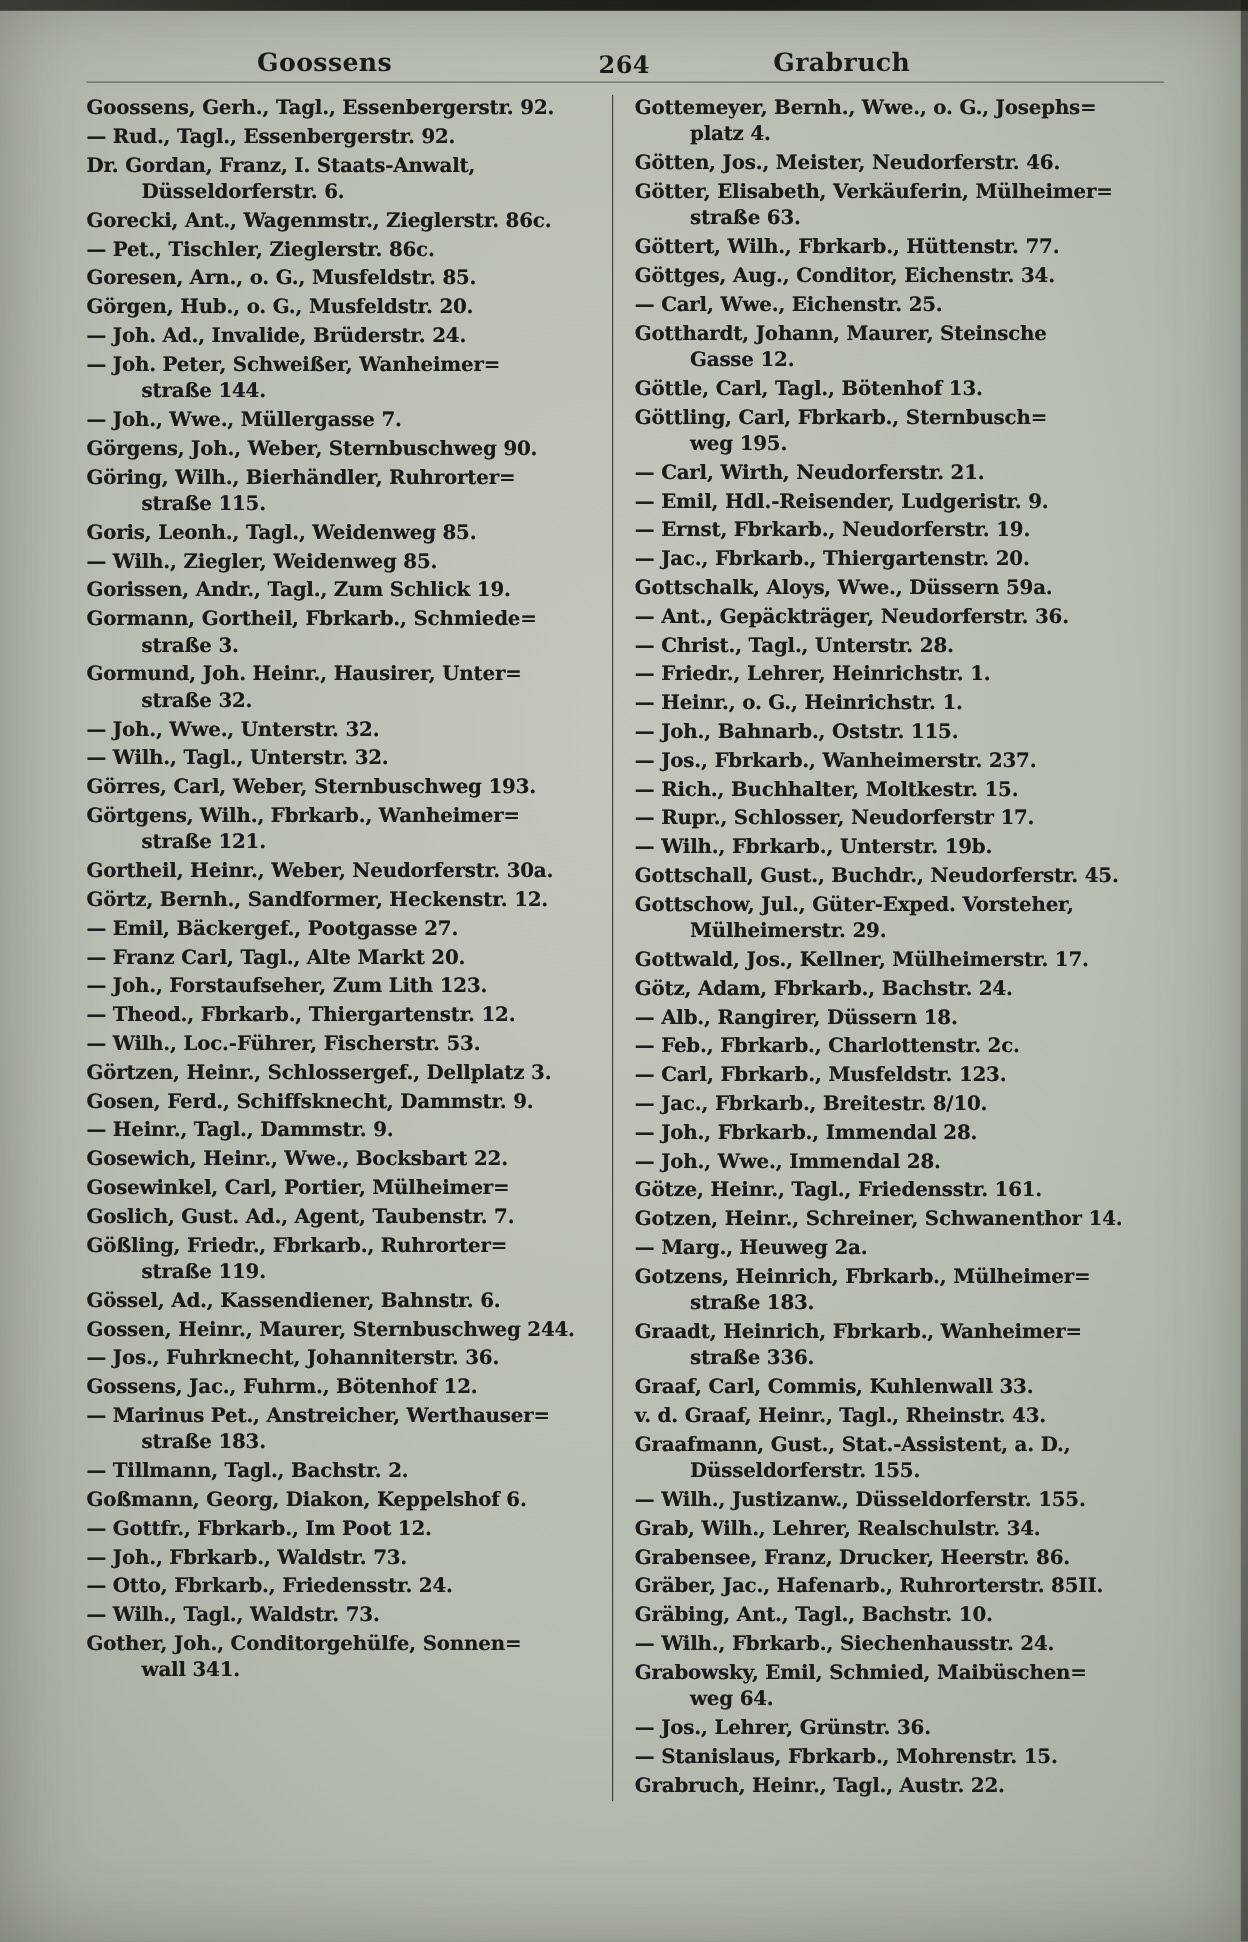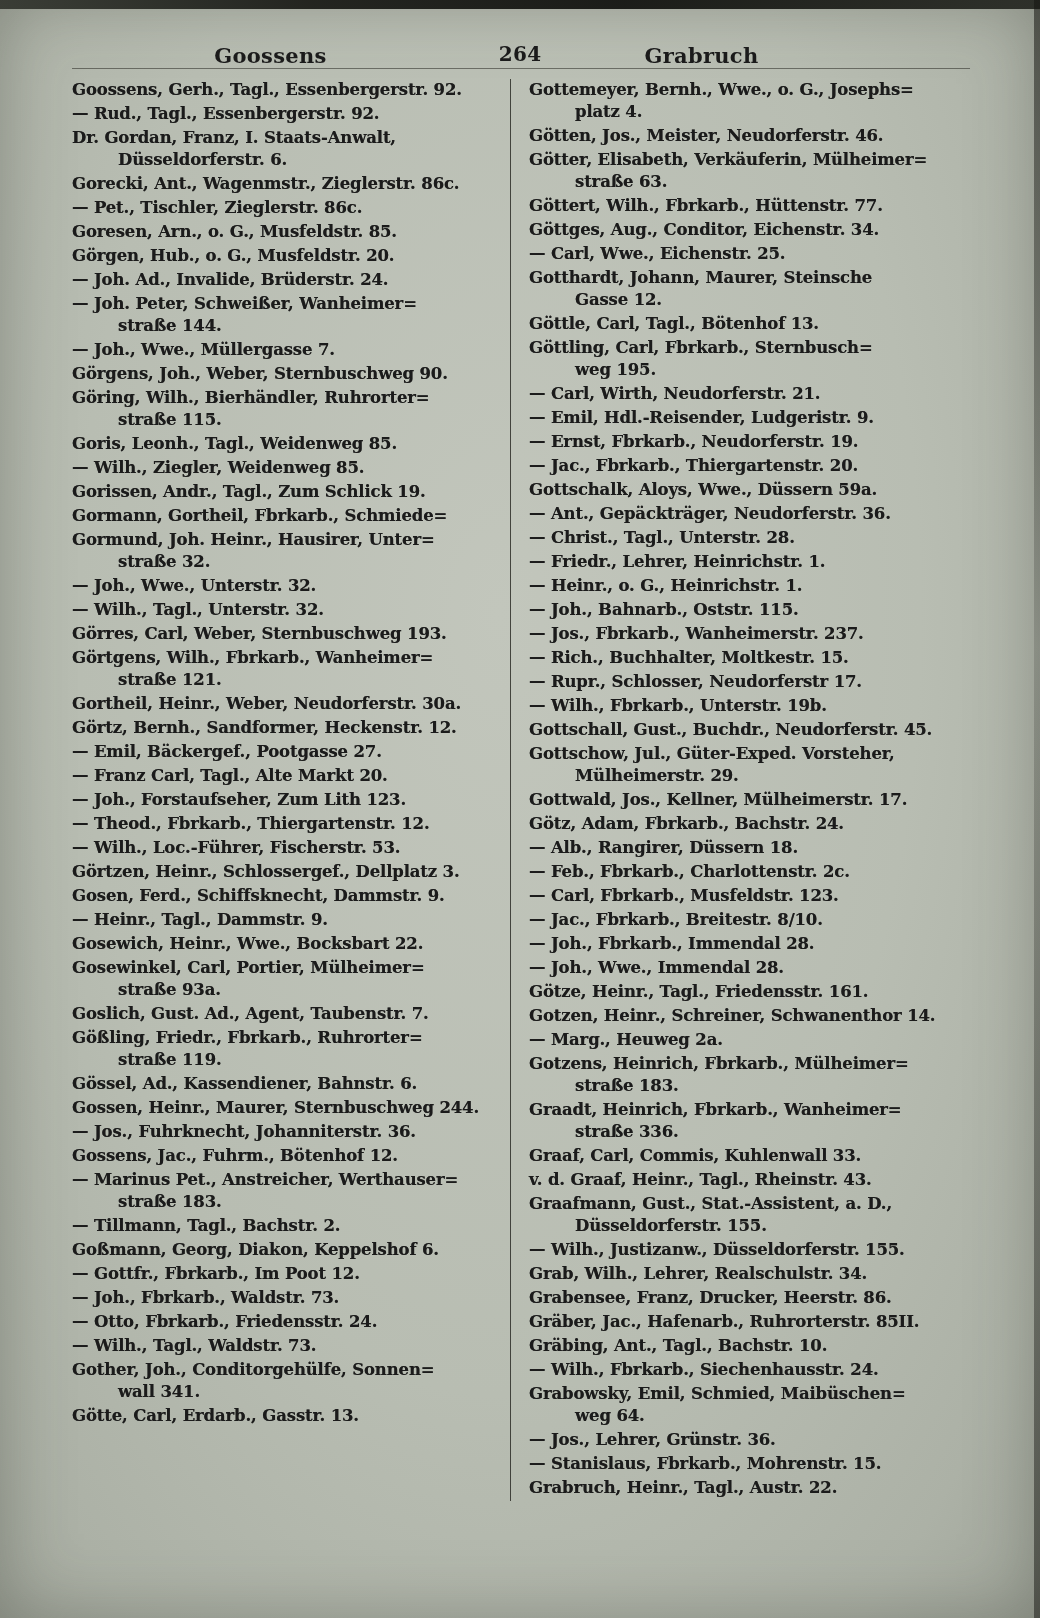--- a/index.html
+++ b/index.html
@@ -25,21 +25,21 @@
     background:linear-gradient(90deg,#30332c 0%,#151612 30%,#0c0d0a 60%,#23251f 100%);
     opacity:.9;
   }
   .scan-edge-right{
     position:absolute;top:0;right:0;width:6px;height:100%;
     background:linear-gradient(180deg,rgba(20,20,16,.55),rgba(20,20,16,.15) 40%,rgba(20,20,16,.5));
   }
   .header{
     position:relative;
     display:flex;
-    align-items:flex-end;
+    align-items:center;
     height:34px;
     border-bottom:1px solid rgba(40,40,35,.55);
     margin-bottom:10px;
     font-weight:700;
     font-size:21px;
     letter-spacing:.3px;
   }
   .header .half{width:50%;text-align:center;}
   .header .page-num{
     position:absolute;left:50%;transform:translateX(-52%);
@@ -135,20 +135,21 @@
           <div class="line">Goris, Leonh., Tagl., Weidenweg 85.</div>
         </div>
         <div class="entry">
           <div class="line">— Wilh., Ziegler, Weidenweg 85.</div>
         </div>
         <div class="entry">
           <div class="line">Gorissen, Andr., Tagl., Zum Schlick 19.</div>
         </div>
         <div class="entry">
           <div class="line">Gormann, Gortheil, Fbrkarb., Schmiede=</div>
+          <div class="line cont">straße 3.</div>
         </div>
         <div class="entry">
           <div class="line">Gormund, Joh. Heinr., Hausirer, Unter=</div>
           <div class="line cont">straße 32.</div>
         </div>
         <div class="entry">
           <div class="line">— Joh., Wwe., Unterstr. 32.</div>
         </div>
         <div class="entry">
           <div class="line">— Wilh., Tagl., Unterstr. 32.</div>
@@ -188,21 +189,20 @@
           <div class="line">Gosen, Ferd., Schiffsknecht, Dammstr. 9.</div>
         </div>
         <div class="entry">
           <div class="line">— Heinr., Tagl., Dammstr. 9.</div>
         </div>
         <div class="entry">
           <div class="line">Gosewich, Heinr., Wwe., Bocksbart 22.</div>
         </div>
         <div class="entry">
           <div class="line">Gosewinkel, Carl, Portier, Mülheimer=</div>
-          <div class="line cont">straße 93a.</div>
         </div>
         <div class="entry">
           <div class="line">Goslich, Gust. Ad., Agent, Taubenstr. 7.</div>
         </div>
         <div class="entry">
           <div class="line">Gößling, Friedr., Fbrkarb., Ruhrorter=</div>
           <div class="line cont">straße 119.</div>
         </div>
         <div class="entry">
           <div class="line">Gössel, Ad., Kassendiener, Bahnstr. 6.</div>
@@ -234,23 +234,20 @@
         </div>
         <div class="entry">
           <div class="line">— Otto, Fbrkarb., Friedensstr. 24.</div>
         </div>
         <div class="entry">
           <div class="line">— Wilh., Tagl., Waldstr. 73.</div>
         </div>
         <div class="entry">
           <div class="line">Gother, Joh., Conditorgehülfe, Sonnen=</div>
           <div class="line cont">wall 341.</div>
-        </div>
-        <div class="entry">
-          <div class="line">Götte, Carl, Erdarb., Gasstr. 13.</div>
         </div>
       </div>
     <div class="col right">
         <div class="entry">
           <div class="line">Gottemeyer, Bernh., Wwe., o. G., Josephs=</div>
           <div class="line cont">platz 4.</div>
         </div>
         <div class="entry">
           <div class="line">Götten, Jos., Meister, Neudorferstr. 46.</div>
         </div>

